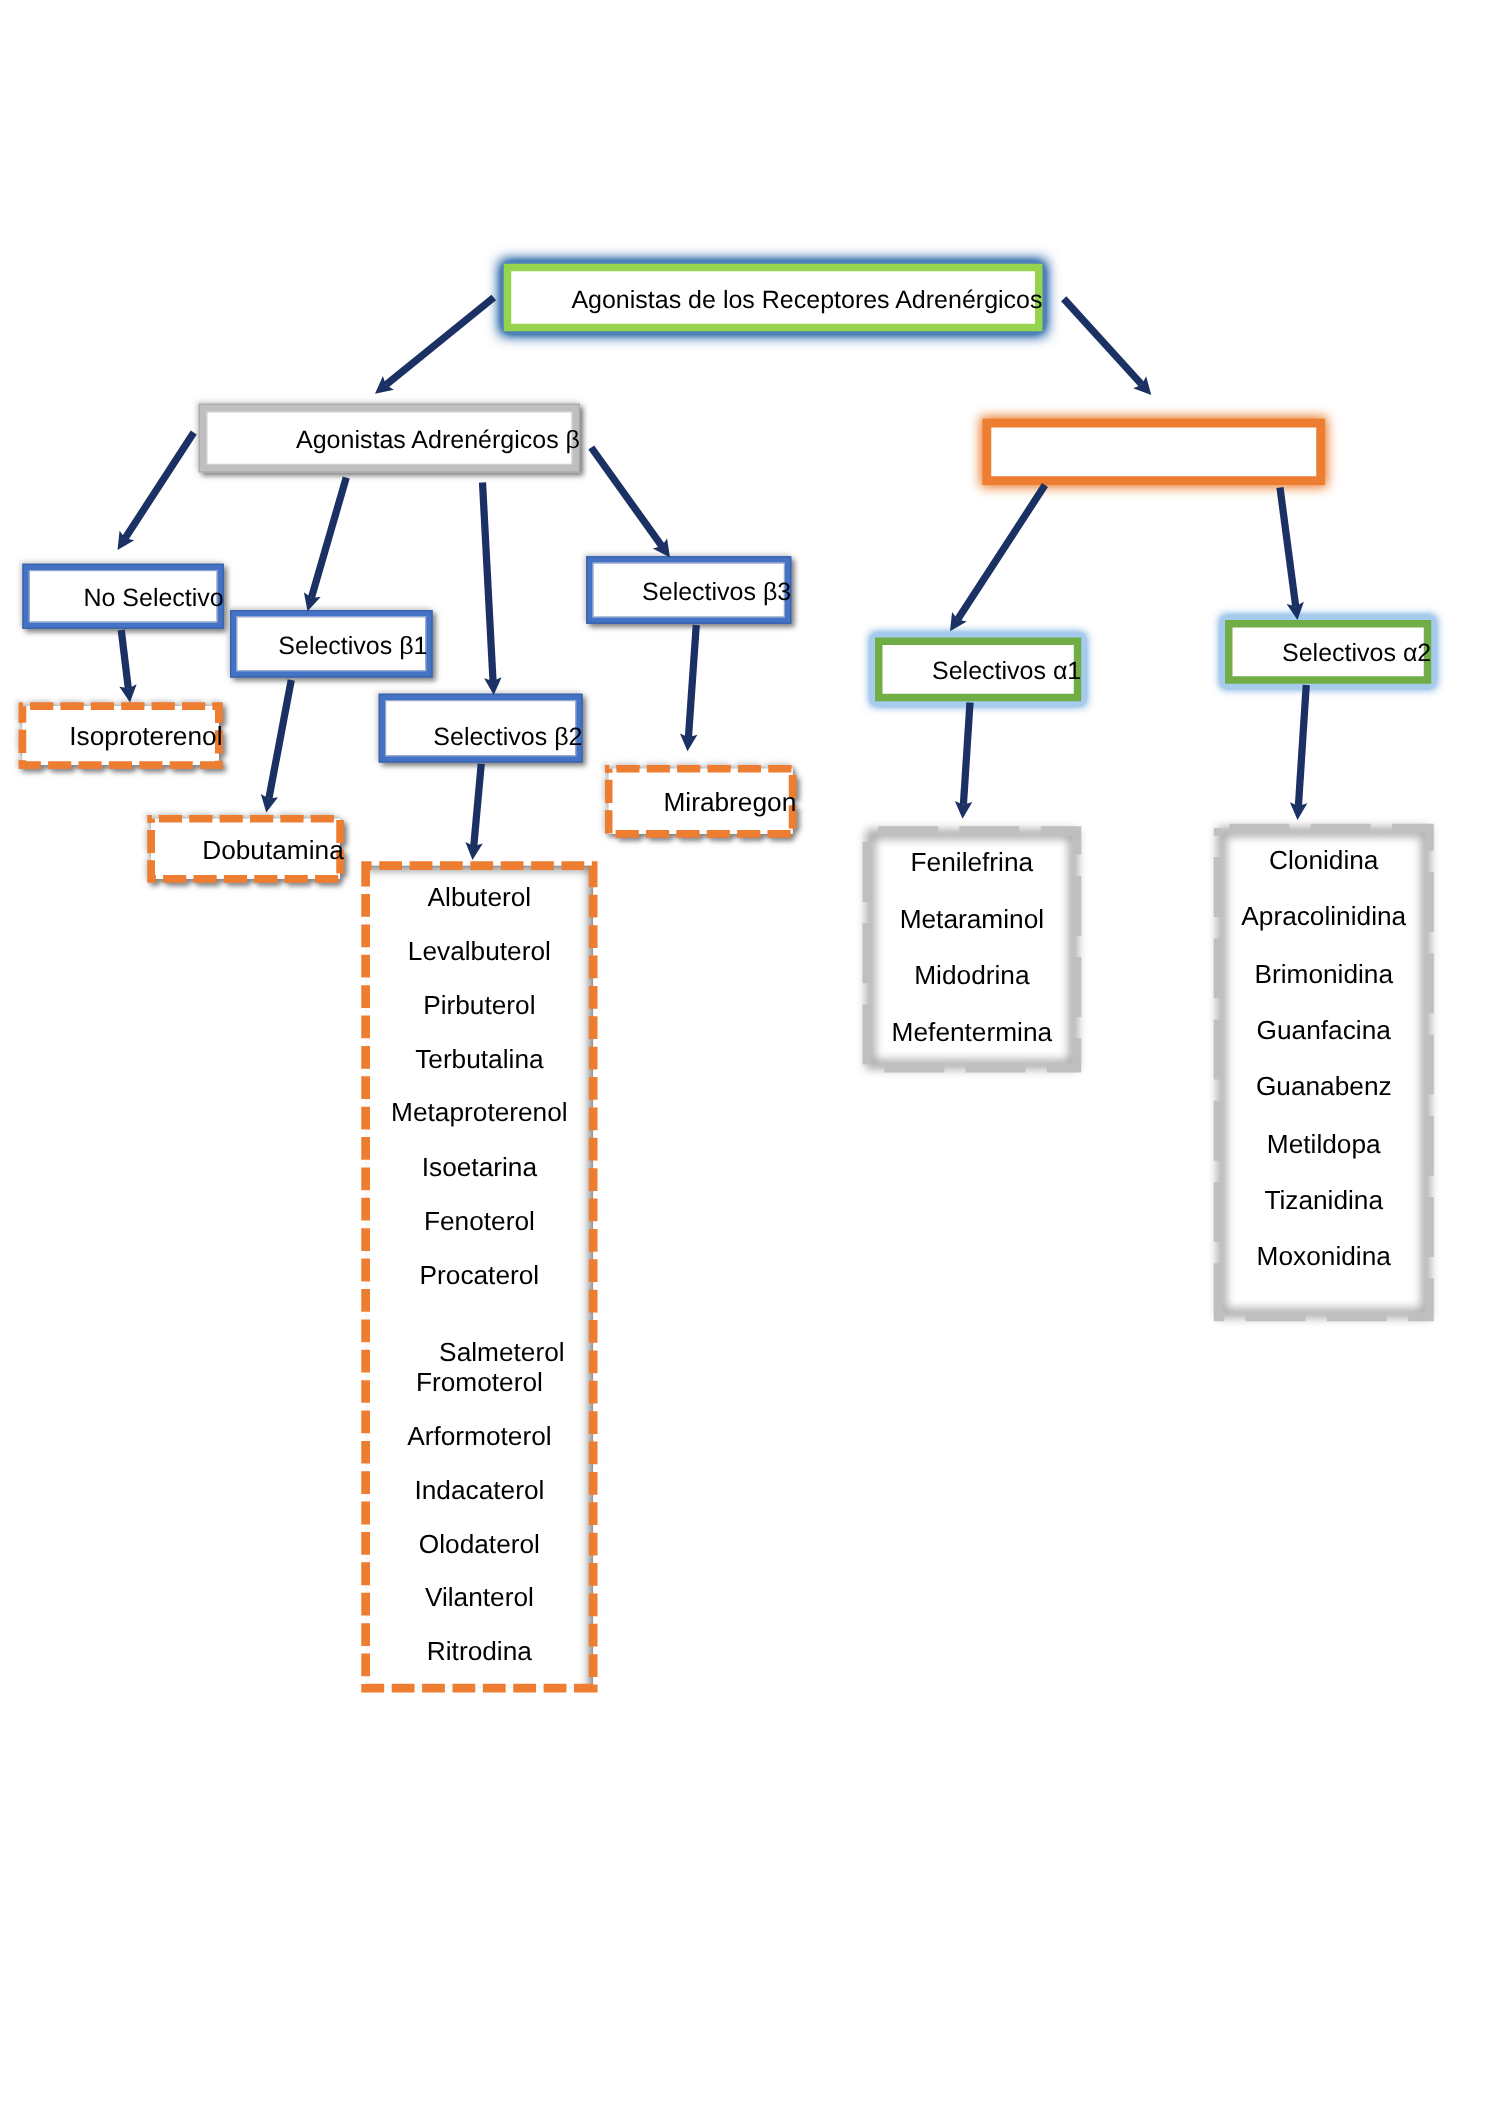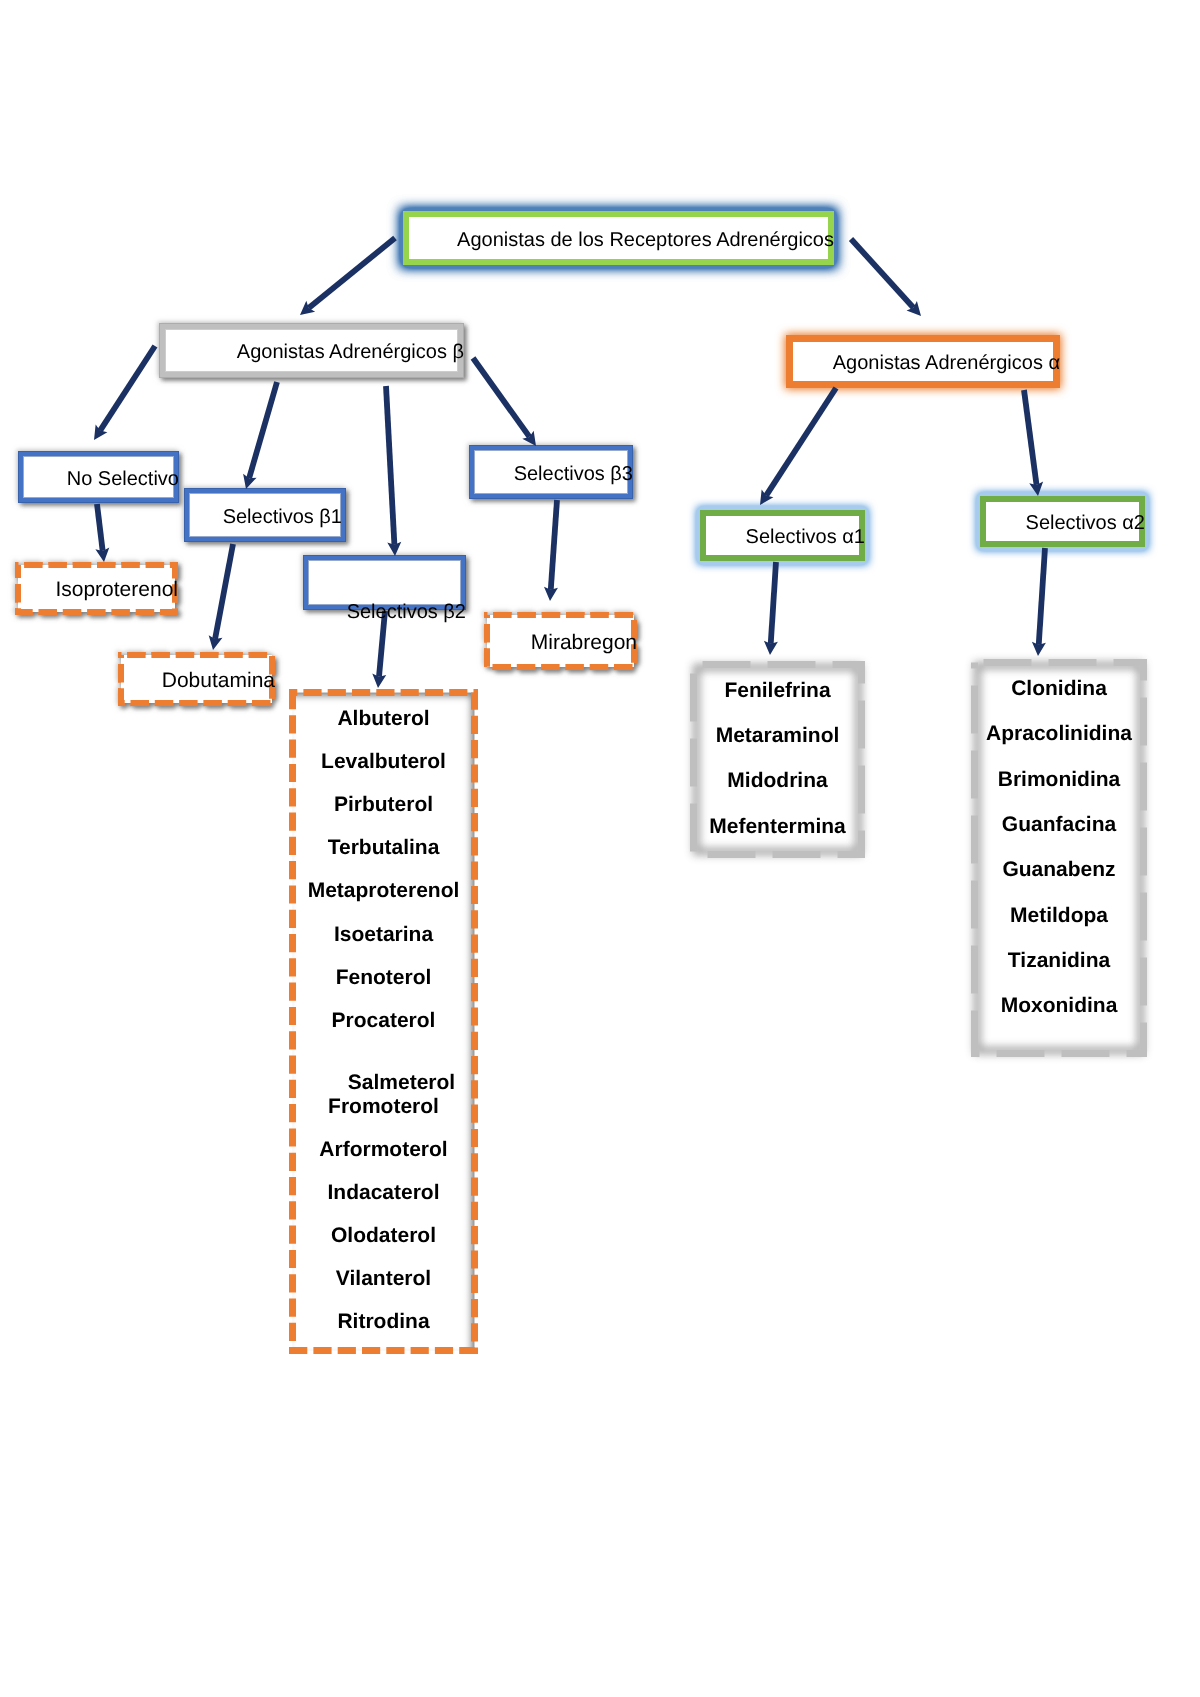--- a/index.html
+++ b/index.html
@@ -17,21 +17,21 @@
            font-size:24.5px;line-height:1;white-space:nowrap;color:#000;}
   .caption .cap-lead{font-weight:bold;}
   .caption .cap-rest{font-style:italic;}
   .caption .cap-sup{font-style:italic;font-size:14px;position:relative;top:-8px;}
 
   .nodetext{position:absolute;box-sizing:border-box;display:flex;
             align-items:center;justify-content:flex-end;text-align:left;
             padding-left:20.5px;padding-top:4px;
             line-height:1.15;white-space:nowrap;color:#000;}
 
-  .listtext{position:absolute;box-sizing:border-box;font-weight:bold;}
+  .listtext{position:absolute;box-sizing:border-box;}
   .list-item{position:absolute;left:0;right:0;text-align:center;
              font-size:21px;line-height:24px;white-space:nowrap;color:#000;}
 </style>
 </head>
 <body>
 
 <svg class="art" viewBox="0 0 1200 1697" width="1200" height="1697">
  <defs>
   <filter id="glowBlue" x="-80%" y="-200%" width="260%" height="500%">
    <feMorphology operator="dilate" radius="2.6" in="SourceAlpha" result="d"></feMorphology>
@@ -199,30 +199,27 @@
  </g>
 </svg>
 
 <div class="textlayer">
 <div class="nodetext" style="left:403px;top:211px;width:431px;height:54px;font-size:20px;">
       <span>Agonistas de los Receptores Adrenérgicos</span>
     </div>
 <div class="nodetext" style="left:159px;top:323px;width:305px;height:55px;font-size:20px;">
       <span>Agonistas Adrenérgicos β</span>
     </div>
-<div class="nodetext" style="left:786px;top:335px;width:274px;height:53px;font-size:20px;">
-      <span>Agonistas Adrenérgicos α</span>
-    </div>
 <div class="nodetext" style="left:18px;top:451px;width:161px;height:52px;font-size:20px;">
       <span>No Selectivo</span>
     </div>
 <div class="nodetext" style="left:180px;top:488px;width:162px;height:54px;font-size:20px;">
       <span>Selectivos β1</span>
     </div>
-<div class="nodetext" style="left:303px;top:583px;width:163px;height:55px;font-size:20px;">
+<div class="nodetext" style="left:303px;top:561px;width:163px;height:55px;font-size:20px;">
       <span>Selectivos β2</span>
     </div>
 <div class="nodetext" style="left:469px;top:445px;width:164px;height:54px;font-size:20px;">
       <span>Selectivos β3</span>
     </div>
 <div class="nodetext" style="left:700px;top:510px;width:165px;height:51px;font-size:20px;">
       <span>Selectivos α1</span>
     </div>
 <div class="nodetext" style="left:980px;top:496px;width:165px;height:51px;font-size:20px;">
       <span>Selectivos α2</span>

